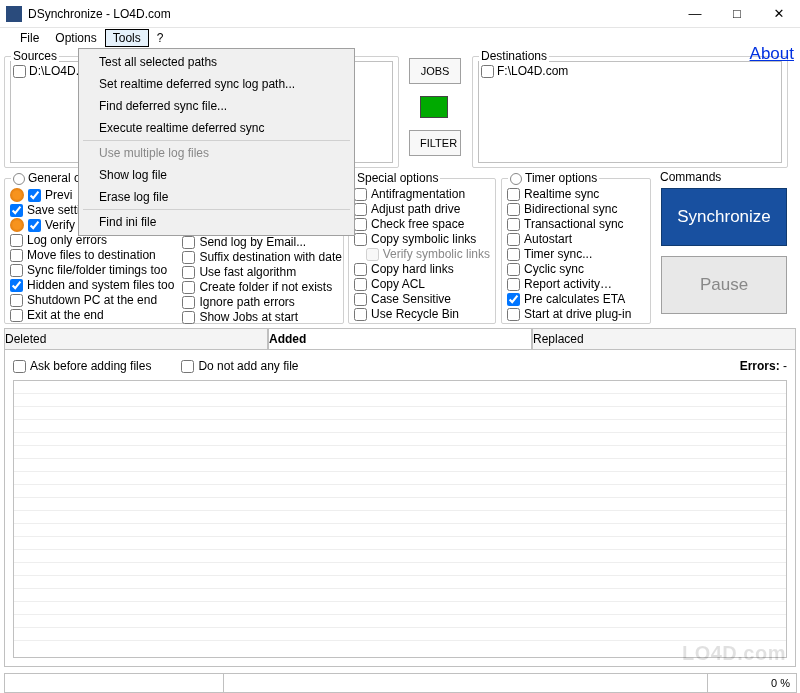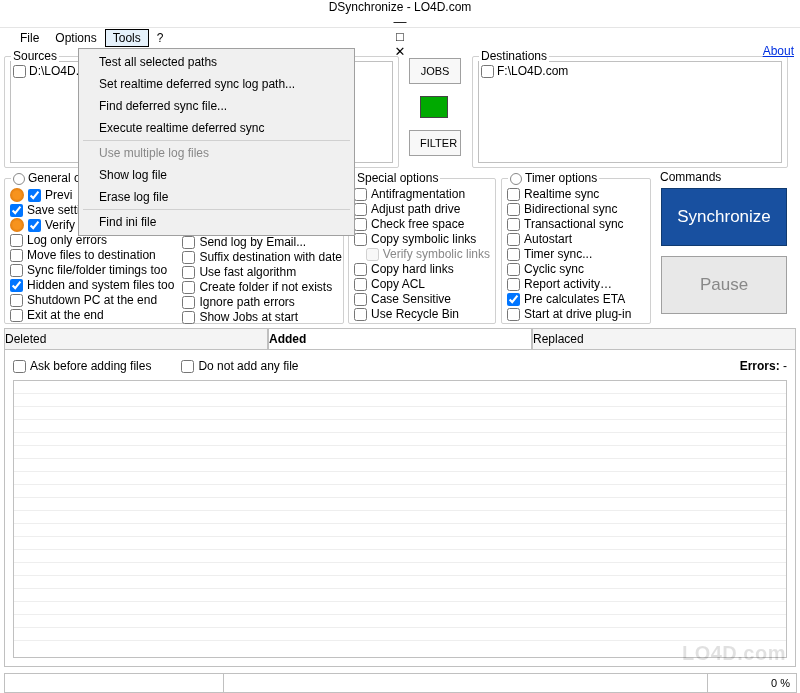--- a/index.html
+++ b/index.html
@@ -12,21 +12,20 @@
   height: 693px;
   overflow: hidden;
   position: relative;
 }
 .titlebar {
   height: 28px;
   background: #fff;
   display: flex;
   align-items: center;
   border-bottom: 1px solid #e5e5e5;
-  flex-direction: column;
 }
 .titlebar .appicon { width: 16px; height: 16px; margin: 0 6px; background: #2a4b7c; }
 .titlebar .title { flex: 1; font-size: 12px; }
 .titlebar .winbtn { width: 42px; height: 28px; display:flex; align-items:center; justify-content:center; font-size:13px; }
 .menubar { height: 20px; display:flex; align-items:center; padding:0 12px; font-size:12px; }
 .menubar .mitem { padding:2px 8px; }
 .menubar .mitem.active { background:#e5f1fb; border:1px solid #000; padding:1px 7px; }
 .dropdown {
   position: absolute;
   left: 78px;
@@ -54,21 +53,21 @@
 .btn.sync { background:#1850a0; color:#fff; border:1px solid #103a70; }
 .btn.pause { color:#888; background:#e8e8e8; }
 .tabrow { display:flex; position:absolute; top:278px; left:0; width:100%; height:22px; }
 .tab { flex:1; border:1px solid #c0c0c0; border-bottom:none; background:#f4f4f4; text-align:left; font-size:12px; line-height:21px; }
 .tab.active { font-weight:bold; background:#fff; }
 .detailpane { position:absolute; top:299px; left:0; width:100%; height:318px; border:1px solid #c0c0c0; background:#fff; padding:8px; }
 .loglist { position:absolute; top:30px; left:8px; right:8px; bottom:8px; border:1px solid #c0c0c0; background:#fff; }
 .loglist div { height:13px; border-bottom:1px solid #eee; }
 .statusbar { position:absolute; bottom:0; left:4px; right:4px; height:20px; display:flex; }
 .statusbar .seg { border:1px solid #c0c0c0; margin-right:-1px; display:flex; align-items:center; padding:0 6px; font-size:11px; }
-.link { color:#0030e0; text-decoration:underline; font-size:12px; }
+.link { color:#0030e0; text-decoration:underline; font-size:17px; }
 .radio-dot { width:12px; height:12px; border:1px solid #888; border-radius:50%; margin-right:3px; display:inline-block; vertical-align:middle; }
 .monitor-icon { width:28px; height:22px; border:1px solid #444; background:#0a0; display:block; }
 .watermark { position:absolute; right:14px; bottom:28px; font-size:20px; font-weight:700; color:rgba(0,0,0,.12); letter-spacing:.5px; font-family:Arial,sans-serif; }
 </style>
 </head>
 <body>
 
 <div class="titlebar">
   <div class="appicon"></div>
   <div class="title">DSynchronize - LO4D.com</div>

